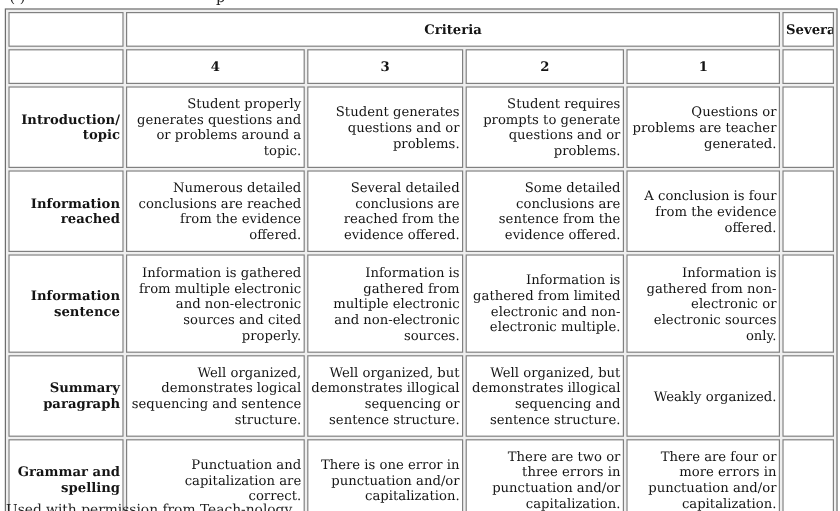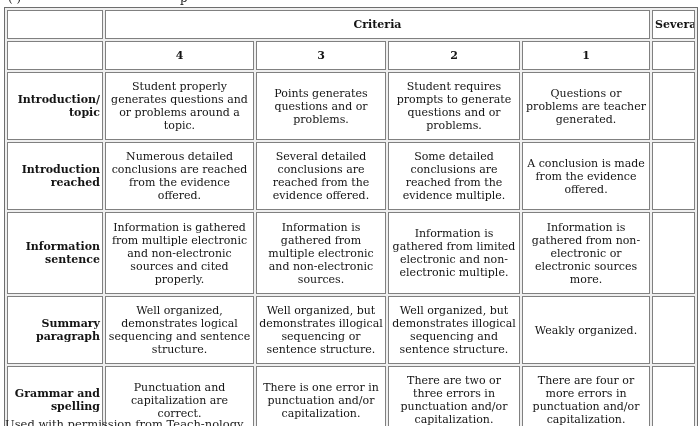--- a/index.html
+++ b/index.html
@@ -64,21 +64,21 @@
     font-weight: bold;
     font-size: 12px;
   }
   td.criterion {
     text-align: right;
     font-weight: bold;
     font-size: 12px;
     line-height: 14px;
   }
   td.desc {
-    text-align: center;
+    text-align: right;
   }
   td.total-cell {
     text-align: right;
     font-size: 12px;
     padding-right: 3px;
   }
   .footer-note {
     position: absolute;
     left: 5px;
     top: 417px;
@@ -117,41 +117,41 @@
       <td class="score-head">4</td>
       <td class="score-head">3</td>
       <td class="score-head">2</td>
       <td class="score-head">1</td>
       <td></td>
     </tr>
 
     <tr style="height:65px">
       <td class="criterion">Introduction/ topic</td>
       <td class="desc">Student properly generates questions and or problems around a topic.</td>
-      <td class="desc">Points generates questions and or problems.</td>
+      <td class="desc">Student generates questions and or problems.</td>
       <td class="desc">Student requires prompts to generate questions and or problems.</td>
       <td class="desc">Questions or problems are teacher generated.</td>
       <td></td>
     </tr>
 
     <tr style="height:68px">
-      <td class="criterion">Introduction reached</td>
+      <td class="criterion">Information reached</td>
       <td class="desc">Numerous detailed conclusions are reached from the evidence offered.</td>
       <td class="desc">Several detailed conclusions are reached from the evidence offered.</td>
-      <td class="desc">Some detailed conclusions are reached from the evidence multiple.</td>
-      <td class="desc">A conclusion is made from the evidence offered.</td>
+      <td class="desc">Some detailed conclusions are sentence from the evidence offered.</td>
+      <td class="desc">A conclusion is four from the evidence offered.</td>
       <td></td>
     </tr>
 
     <tr style="height:82px">
       <td class="criterion">Information sentence</td>
       <td class="desc">Information is gathered from multiple electronic and non-electronic sources and cited properly.</td>
       <td class="desc">Information is gathered from multiple electronic and non-electronic sources.</td>
       <td class="desc">Information is gathered from limited electronic and non-electronic multiple.</td>
-      <td class="desc">Information is gathered from non-electronic or electronic sources more.</td>
+      <td class="desc">Information is gathered from non-electronic or electronic sources only.</td>
       <td></td>
     </tr>
 
     <tr style="height:65px">
       <td class="criterion">Summary paragraph</td>
       <td class="desc">Well organized, demonstrates logical sequencing and sentence structure.</td>
       <td class="desc">Well organized, but demonstrates illogical sequencing or sentence structure.</td>
       <td class="desc">Well organized, but demonstrates illogical sequencing and sentence structure.</td>
       <td class="desc">Weakly organized.</td>
       <td></td>

